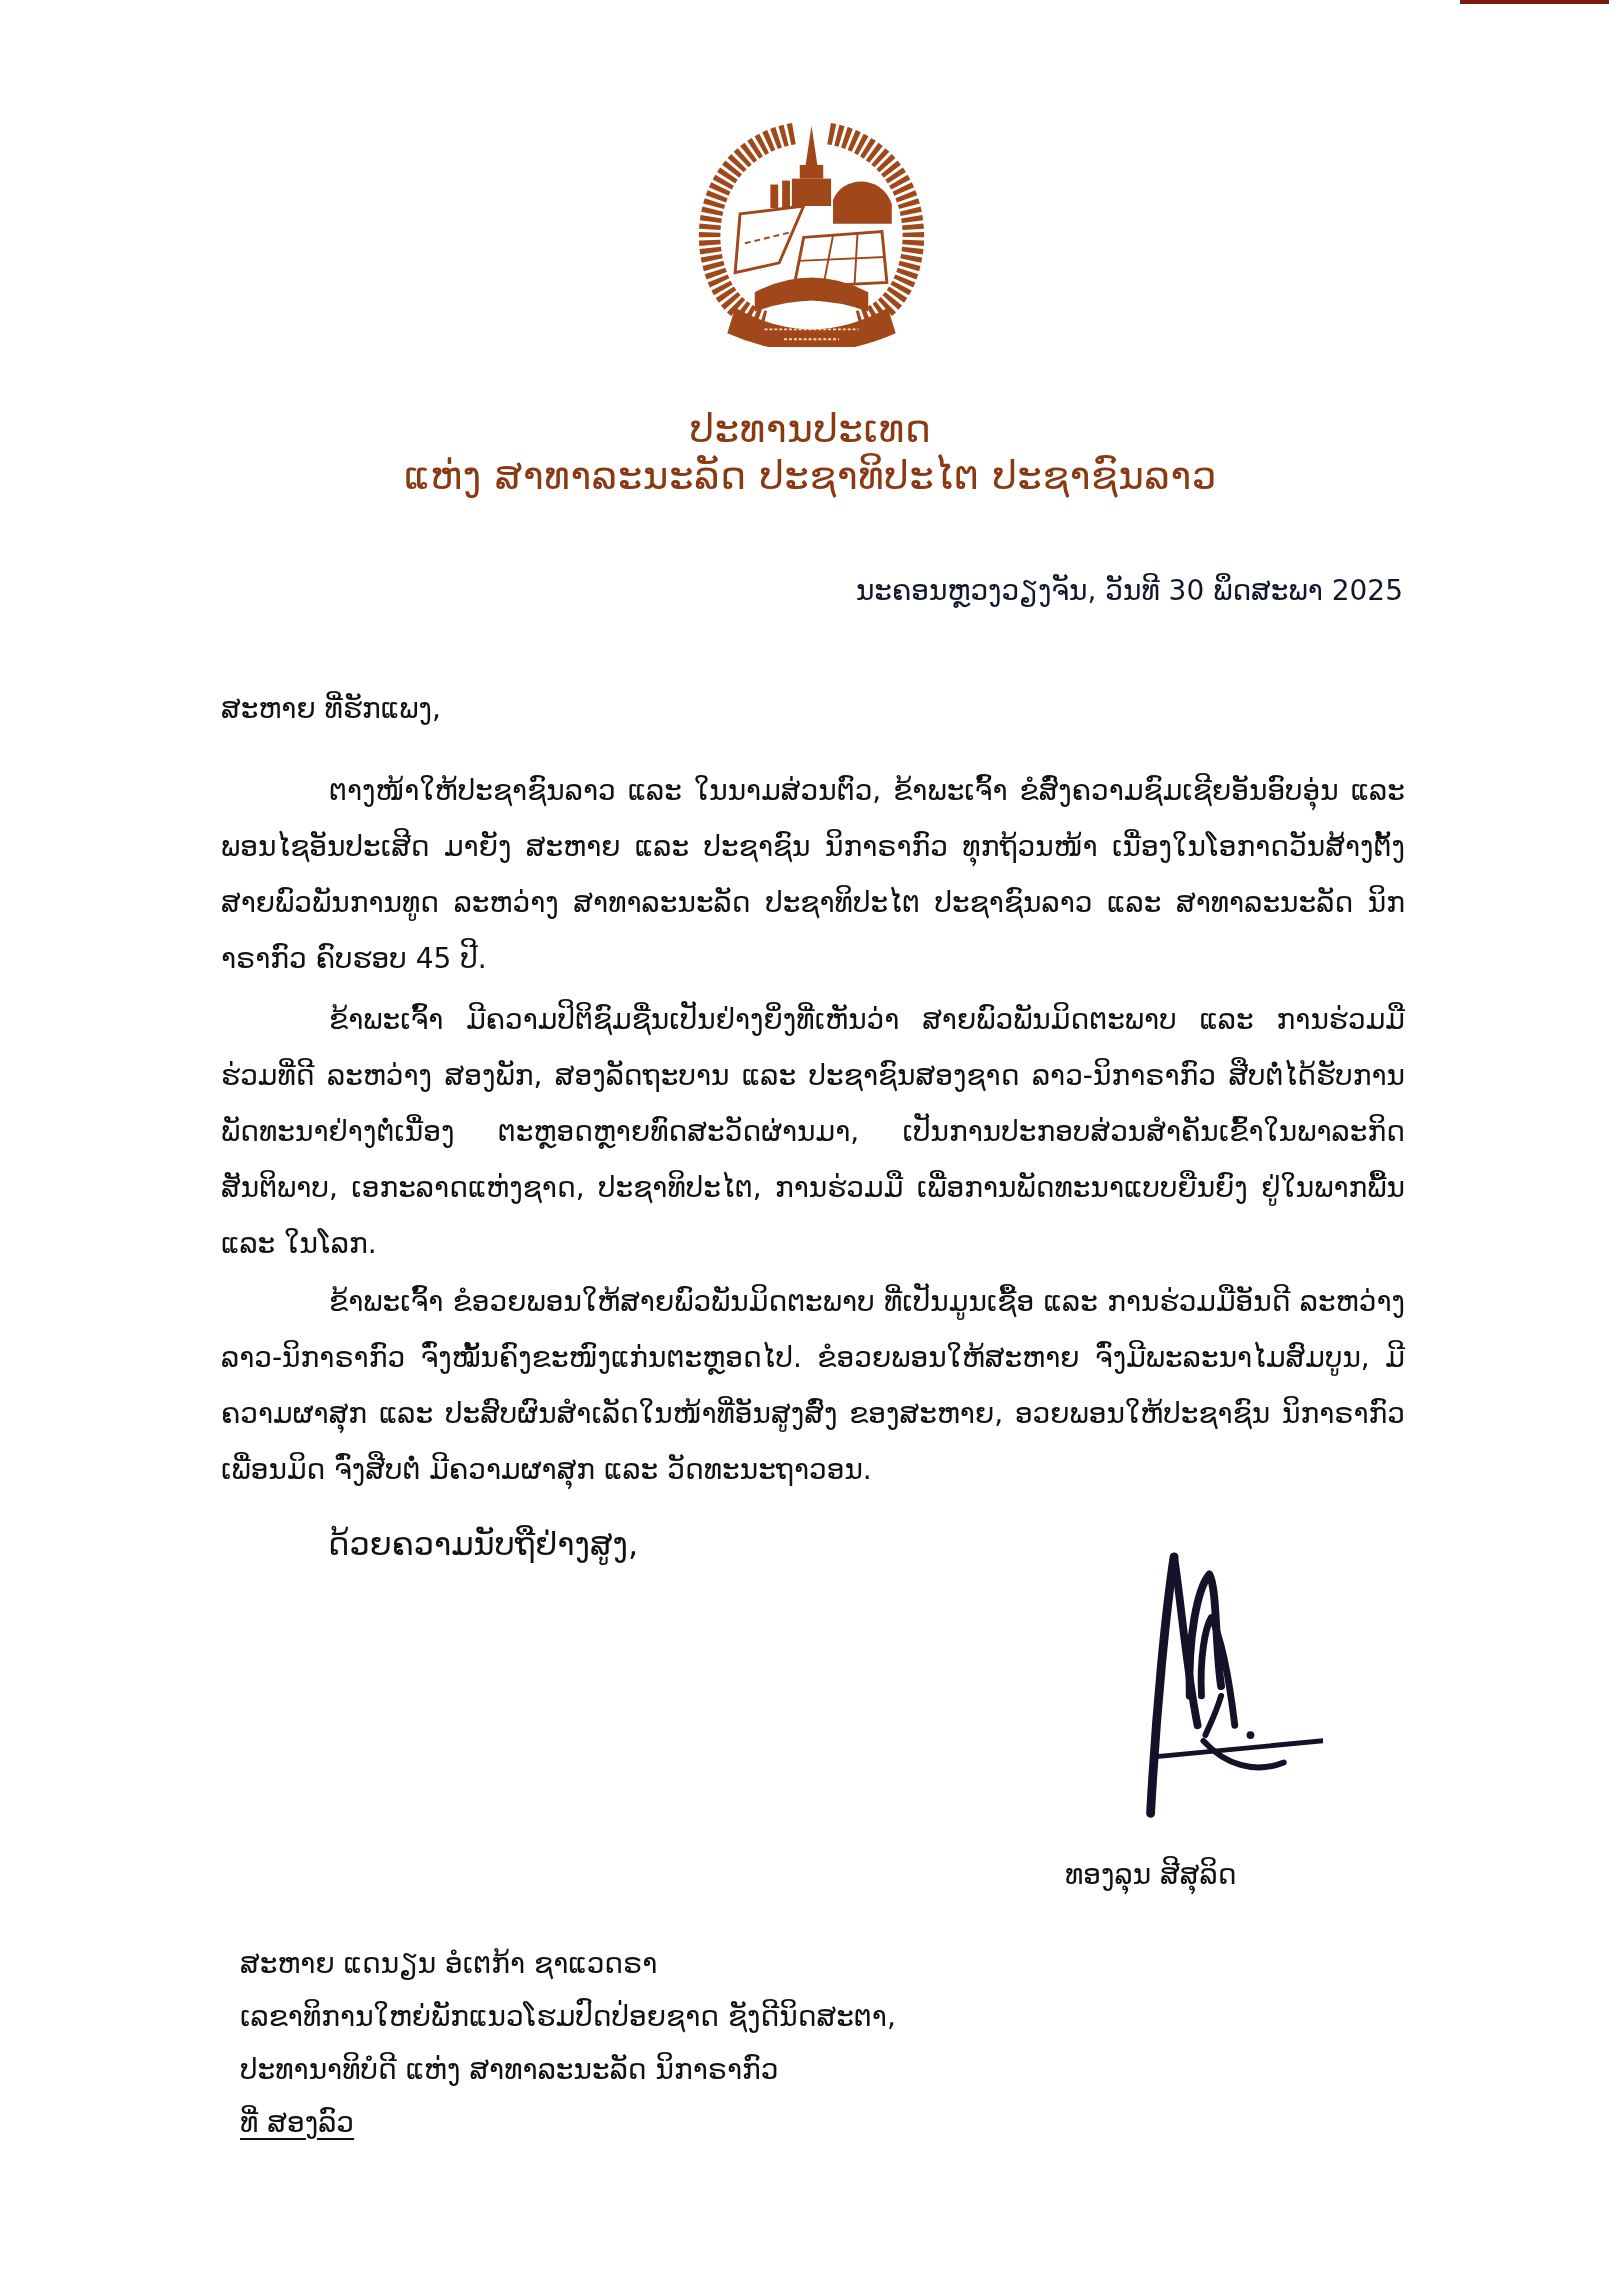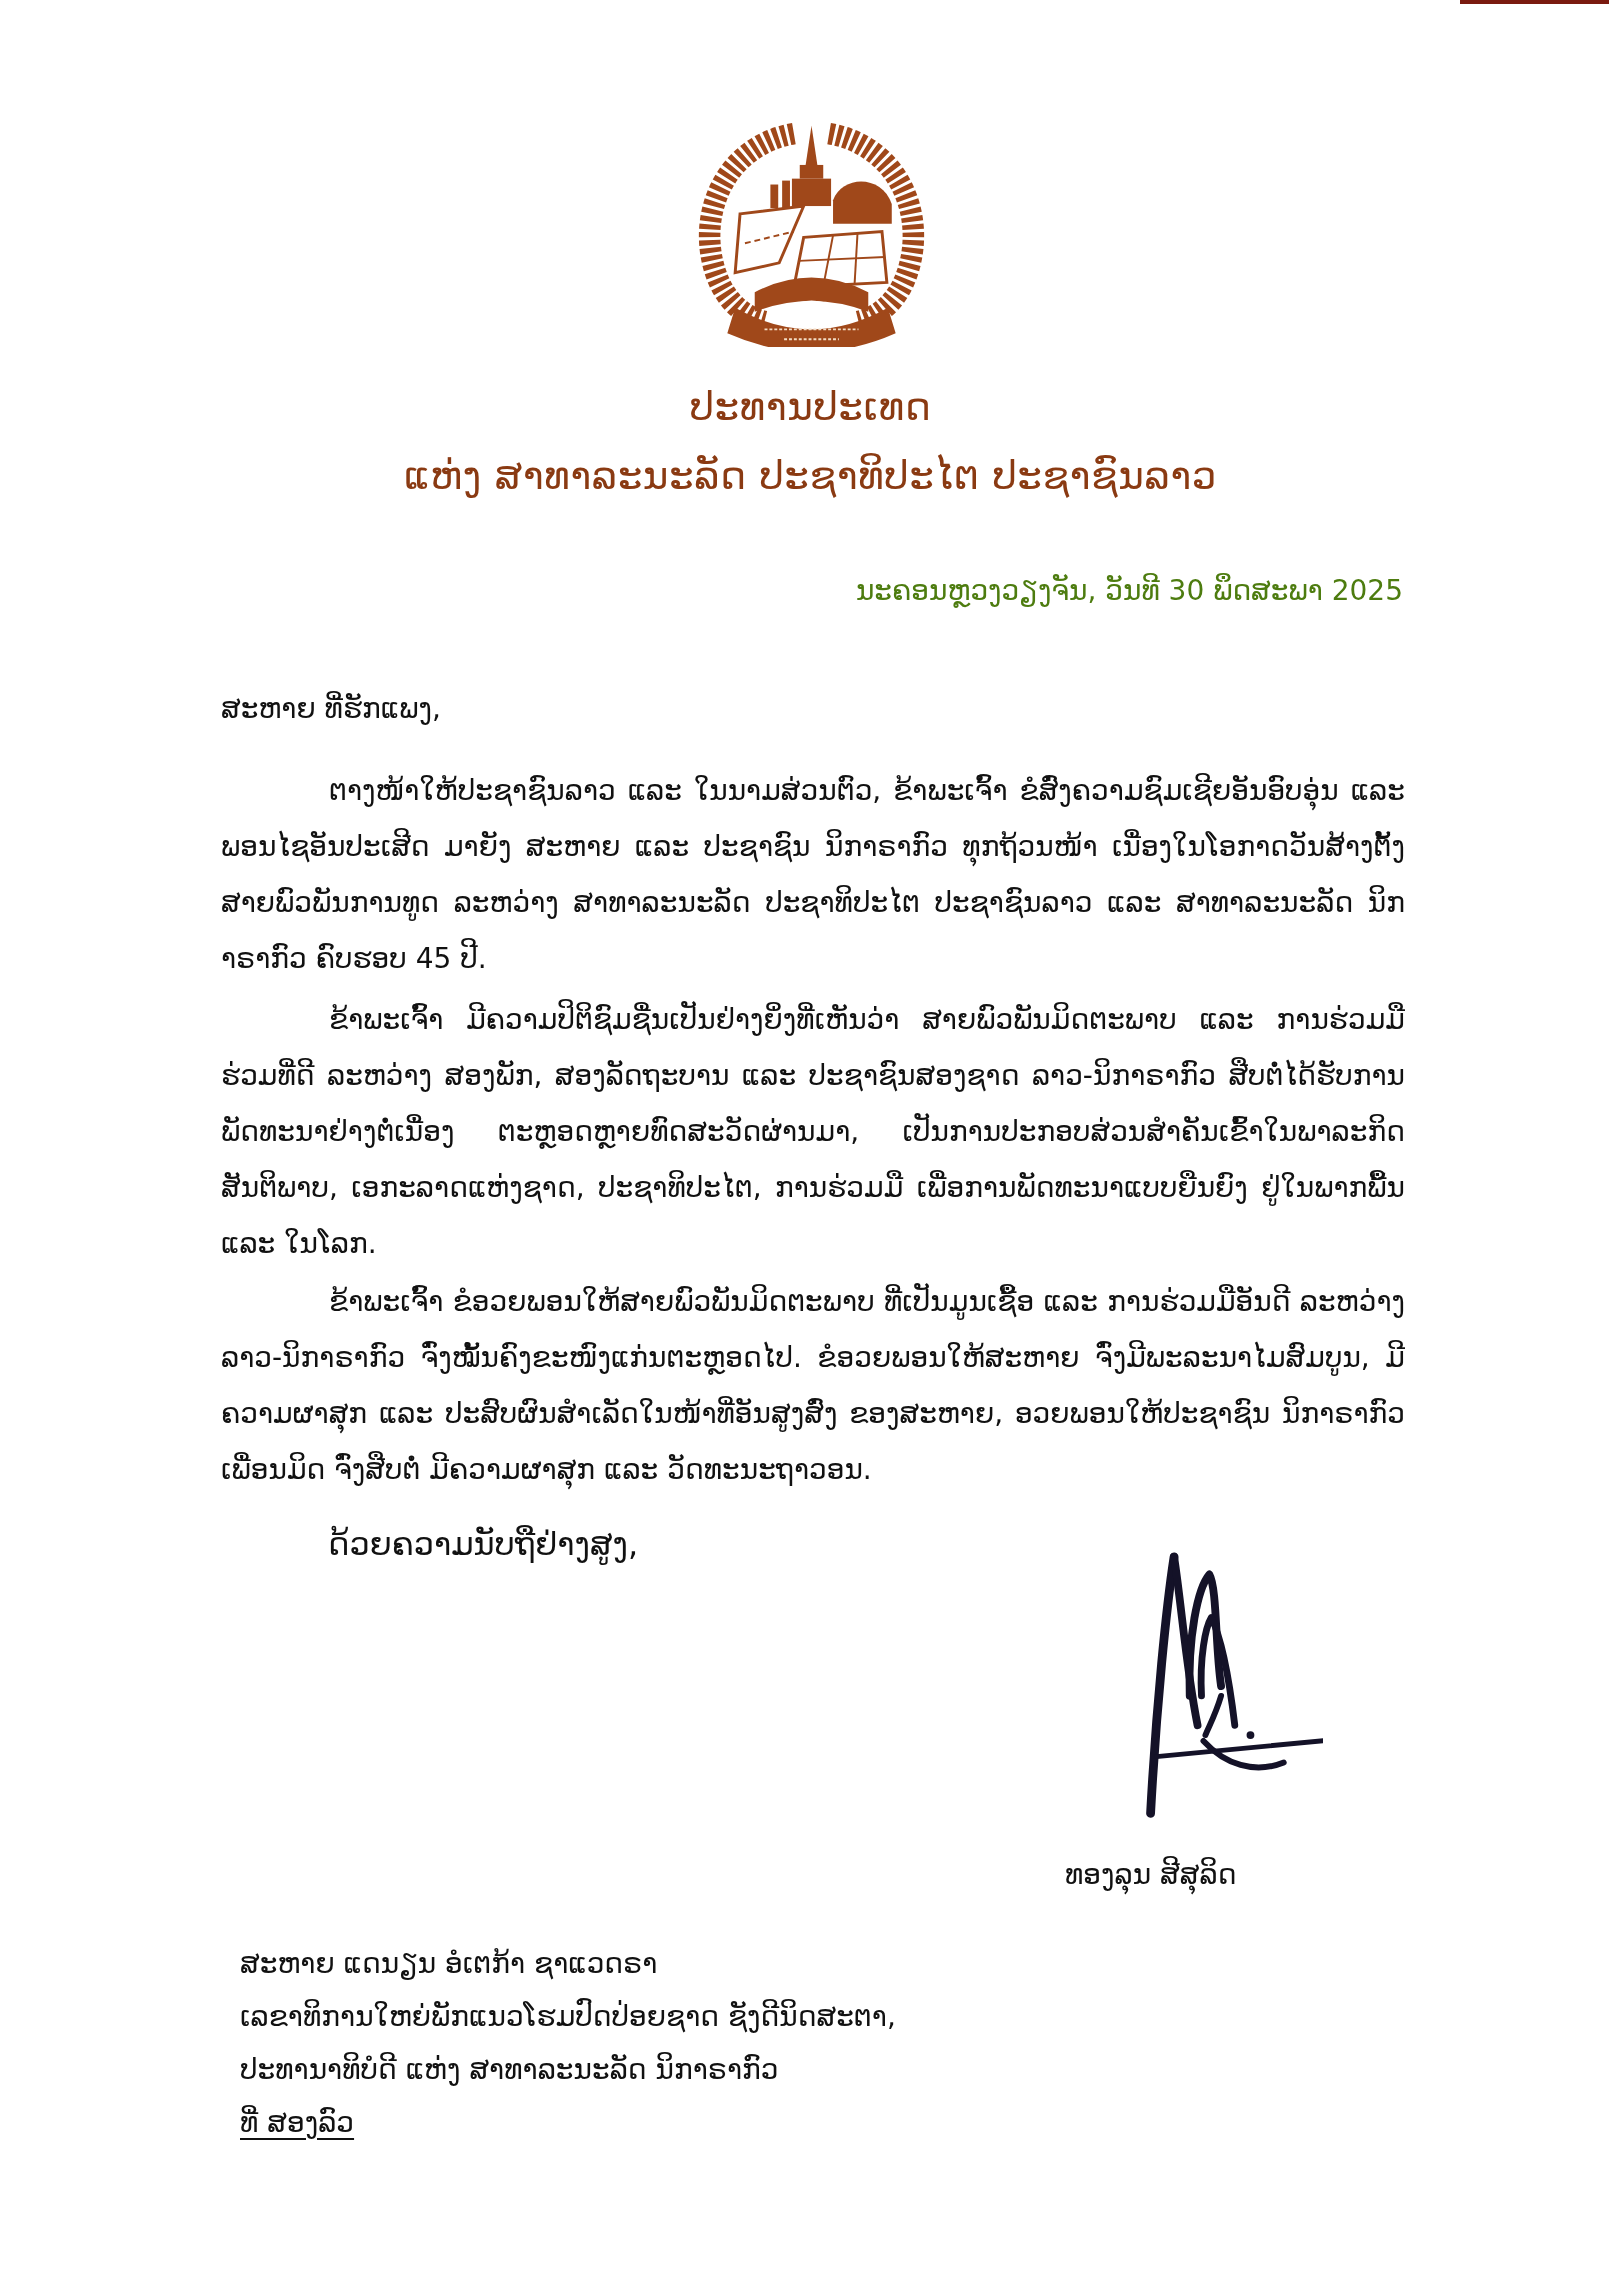--- a/index.html
+++ b/index.html
@@ -32,28 +32,28 @@
     }
     .header {
       position: absolute;
       left: 0;
       width: 1621px;
       text-align: center;
       color: #8a3a12;
       font-size: 39px;
       letter-spacing: 0.5px;
     }
-    .header.line1 { top: 384px; }
+    .header.line1 { top: 406px; }
     .header.line2 { top: 453px; }
     .date {
       position: absolute;
       top: 574px;
       right: 218px;
       font-size: 28px;
-      color: #4d7c0f;
+      color: #0f172a;
     }
     .salutation {
       position: absolute;
       top: 692px;
       left: 221px;
       font-size: 28px;
     }
     .body-text {
       position: absolute;
       left: 221px;

